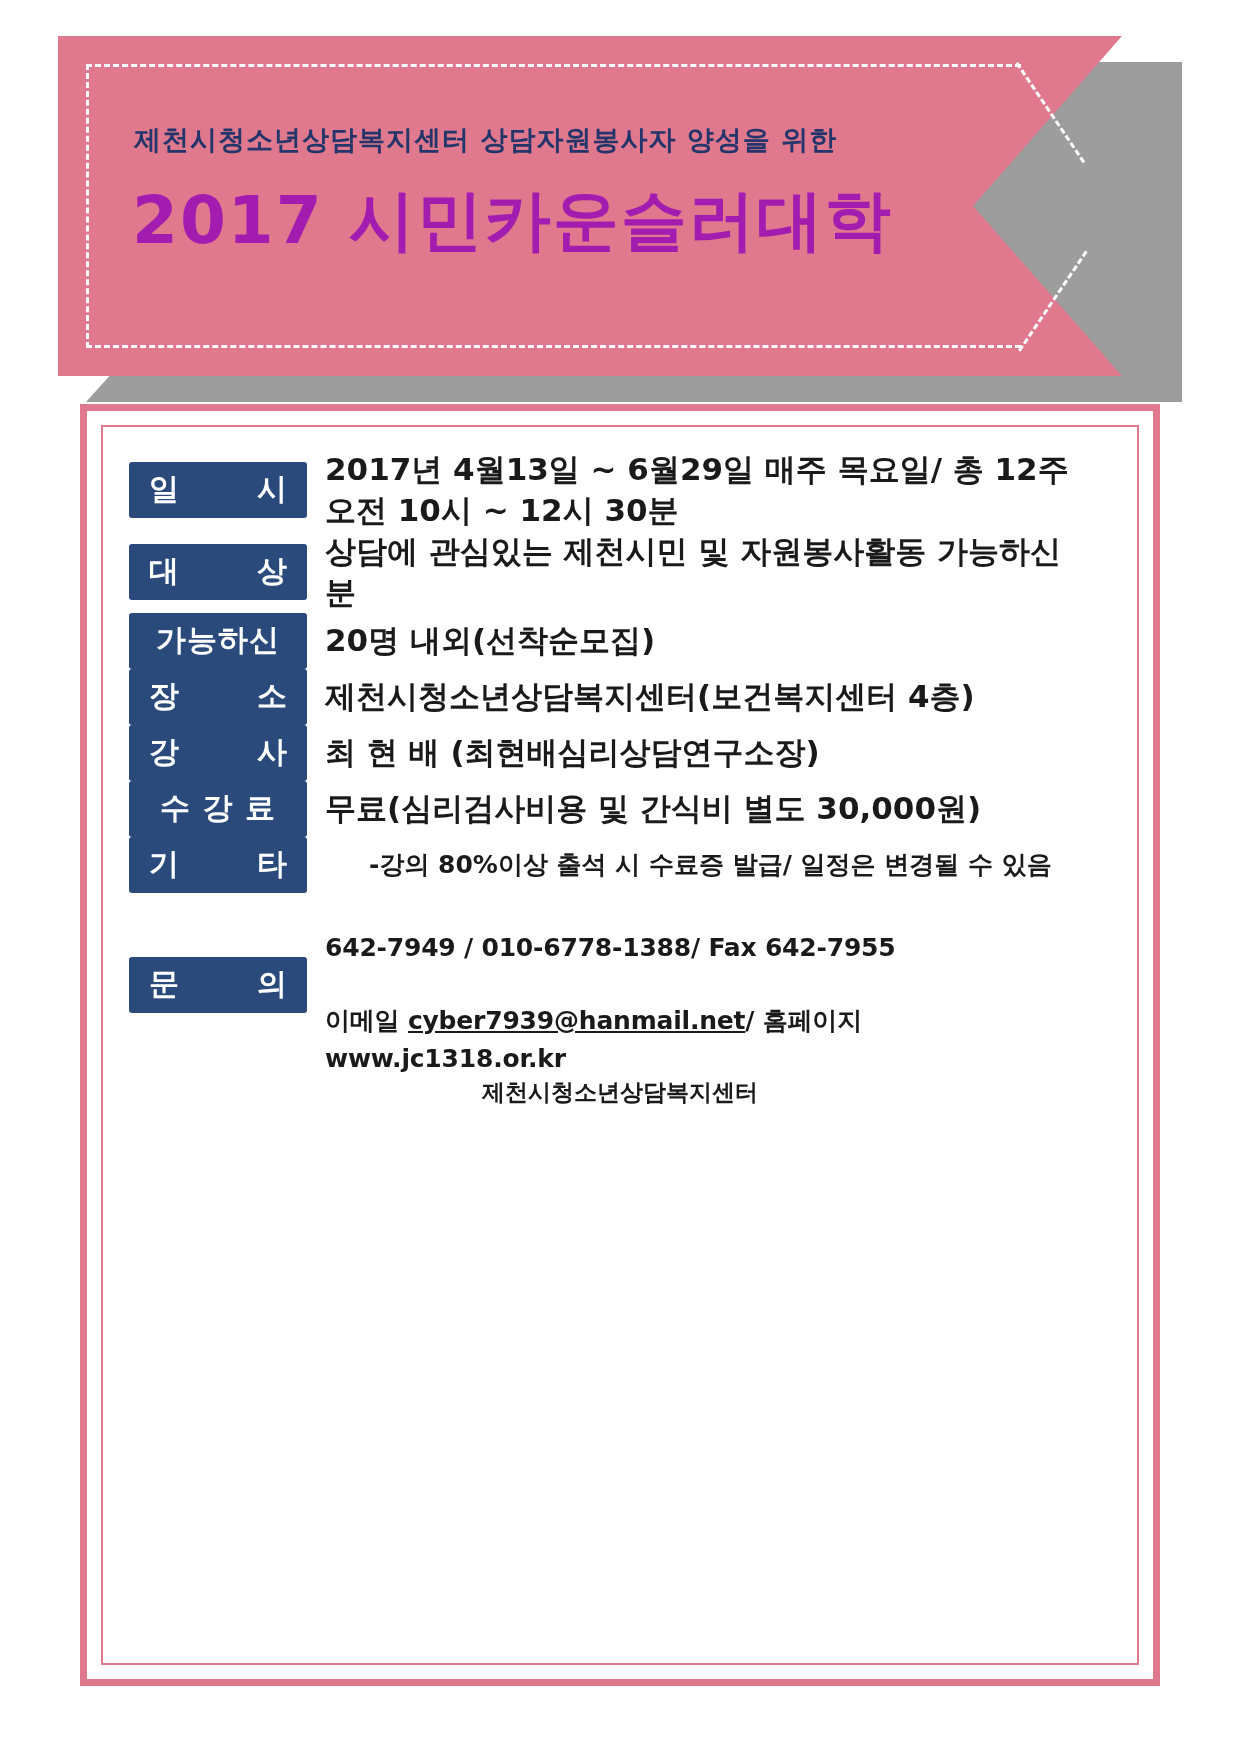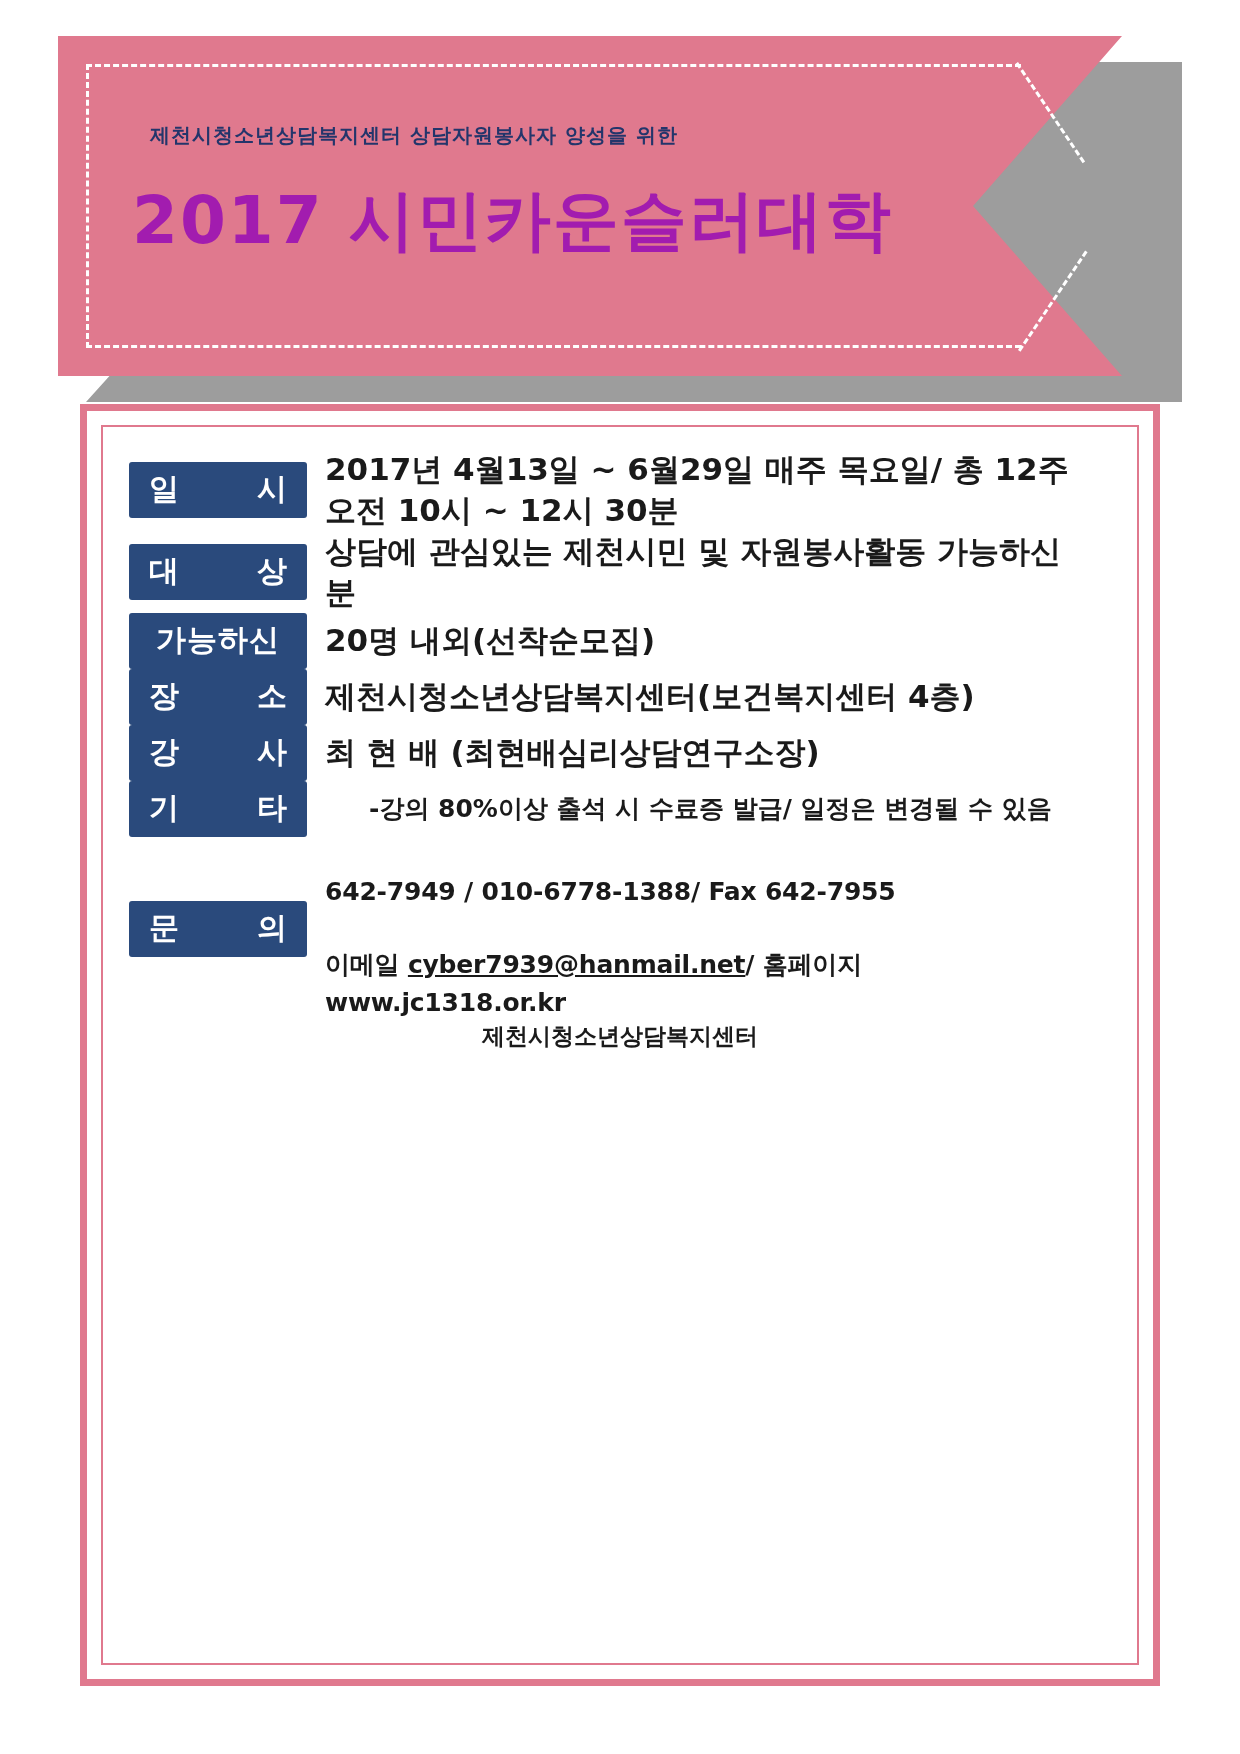--- a/index.html
+++ b/index.html
@@ -81,23 +81,23 @@
     top: 314px;
     width: 120px;
     height: 0;
     border-top: 3px dashed #ffffff;
     transform: rotate(-56deg);
     transform-origin: left top;
   }
 
   .banner-sub {
     position: absolute;
-    left: 92px;
+    left: 76px;
     top: 86px;
-    font-size: 20px;
+    font-size: 27px;
     letter-spacing: 1px;
     color: #23356b;
     font-weight: 700;
     white-space: nowrap;
     text-align: center;
   }
   .banner-title {
     position: absolute;
     left: 74px;
     top: 140px;
@@ -286,20 +286,28 @@
                 <span>강</span>
                 <span>사</span>
               </div>
             </td>
             <td class="value-cell">
               <div class="val">최 현 배 (최현배심리상담연구소장)</div>
             </td>
           </tr>
 
 
+          <tr>
+            <td class="label-cell">
+              <div class="label tight">수 강 료</div>
+            </td>
+            <td class="value-cell">
+              <div class="val">무료(심리검사비용 및 간식비 별도 30,000원)</div>
+            </td>
+          </tr>
 
           <tr>
             <td class="label-cell">
               <div class="label">
                 <span>기</span>
                 <span>타</span>
               </div>
             </td>
             <td class="value-cell">
               <div class="val-sm">-강의 80%이상 출석 시 수료증 발급/ 일정은 변경될 수 있음</div>

